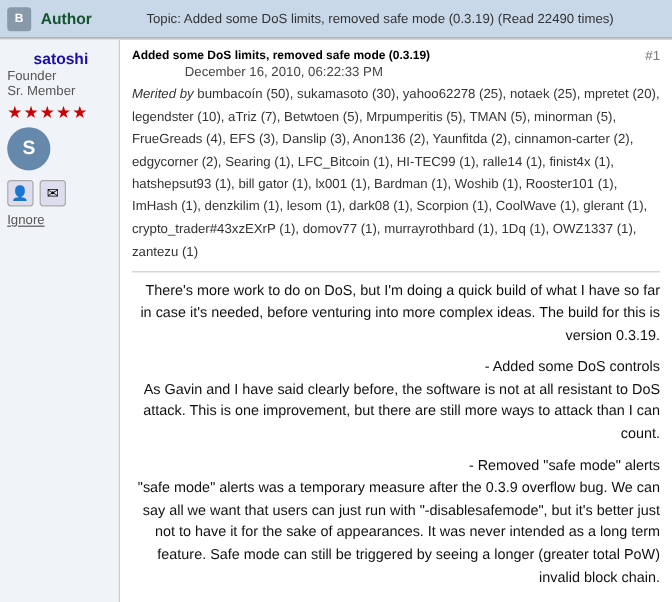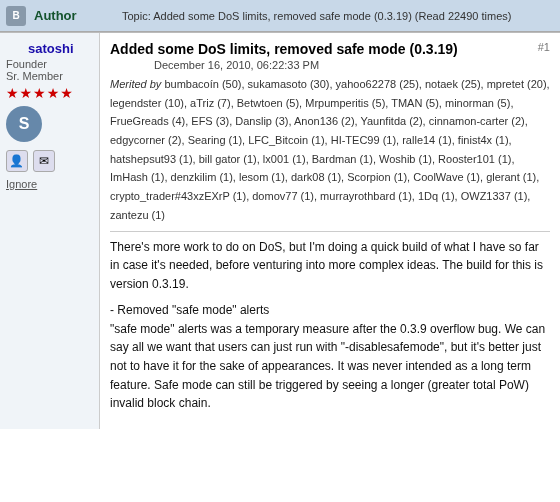--- a/index.html
+++ b/index.html
@@ -109,21 +109,21 @@
       text-decoration: underline;
     }
 
     
     .post {
       flex: 1;
       padding: 8px 10px;
       border-left: none;
     }
     .post-title {
-      font-size: 14px;
+      font-size: 10px;
       font-weight: bold;
       color: #000;
       margin-bottom: 2px;
     }
     .post-date {
       font-size: 11px;
       color: #444;
       margin-bottom: 4px;
       margin-left: 44px;
     }
@@ -141,20 +141,21 @@
       border-top: 1px solid #ccc;
       margin: 6px 0;
     }
     .post-body {
       font-size: 12px;
       line-height: 1.55;
       color: #111;
     }
     .post-body p {
       margin-bottom: 8px;
+      text-align: right;
     }
     .post-number {
       float: right;
       font-size: 11px;
       color: #777;
       margin-left: 4px;
     }
   </style>
 </head>
 <body>
@@ -190,18 +191,19 @@
     </div>
 
     <div class="merited-line">
       <span class="merited-label">Merited by </span><span>bumbacoín (50), sukamasoto (30), yahoo62278 (25), notaek (25), mpretet (20), legendster (10), aTriz (7), Betwtoen (5), Mrpumperitis (5), TMAN (5), minorman (5), FrueGreads (4), EFS (3), Danslip (3), Anon136 (2), Yaunfitda (2), cinnamon-carter (2), edgycorner (2), Searing (1), LFC_Bitcoin (1), HI-TEC99 (1), ralle14 (1), finist4x (1), hatshepsut93 (1), bill gator (1), lx001 (1), Bardman (1), Woshib (1), Rooster101 (1), ImHash (1), denzkilim (1), lesom (1), dark08 (1), Scorpion (1), CoolWave (1), glerant (1), crypto_trader#43xzEXrP (1), domov77 (1), murrayrothbard (1), 1Dq (1), OWZ1337 (1), zantezu (1)</span>
     </div>
 
     <hr class="post-divider">
 
     <div class="post-body">
       <p>There's more work to do on DoS, but I'm doing a quick build of what I have so far in case it's needed, before venturing into more complex ideas.  The build for this is version 0.3.19.</p>
+      <p>- Added some DoS controls<br>As Gavin and I have said clearly before, the software is not at all resistant to DoS attack.  This is one improvement, but there are still more ways to attack than I can count.</p>
       <p>- Removed "safe mode" alerts<br>"safe mode" alerts was a temporary measure after the 0.3.9 overflow bug.  We can say all we want that users can just run with "-disablesafemode", but it's better just not to have it for the sake of appearances.  It was never intended as a long term feature.  Safe mode can still be triggered by seeing a longer (greater total PoW) invalid block chain.</p>
 
     </div>
   </div>
 
 </div>
 
 </body></html>

